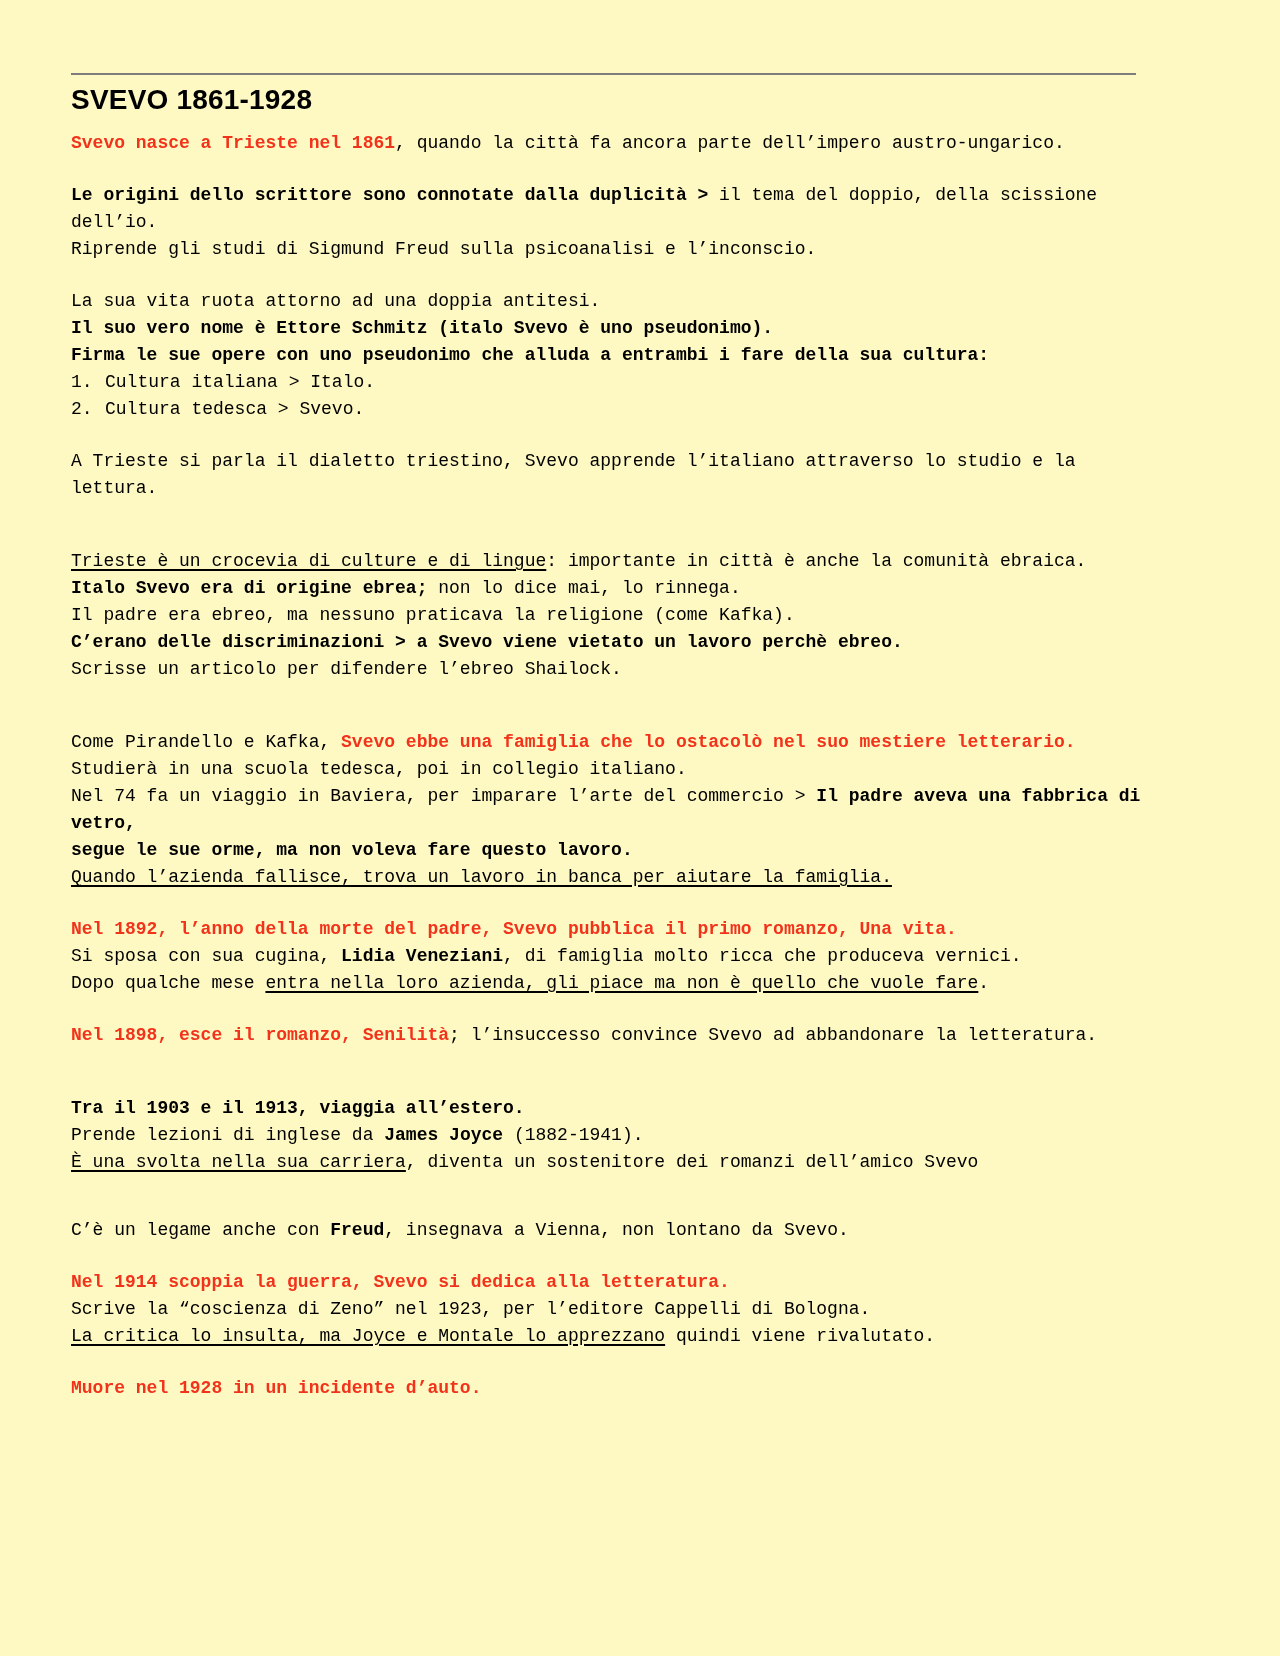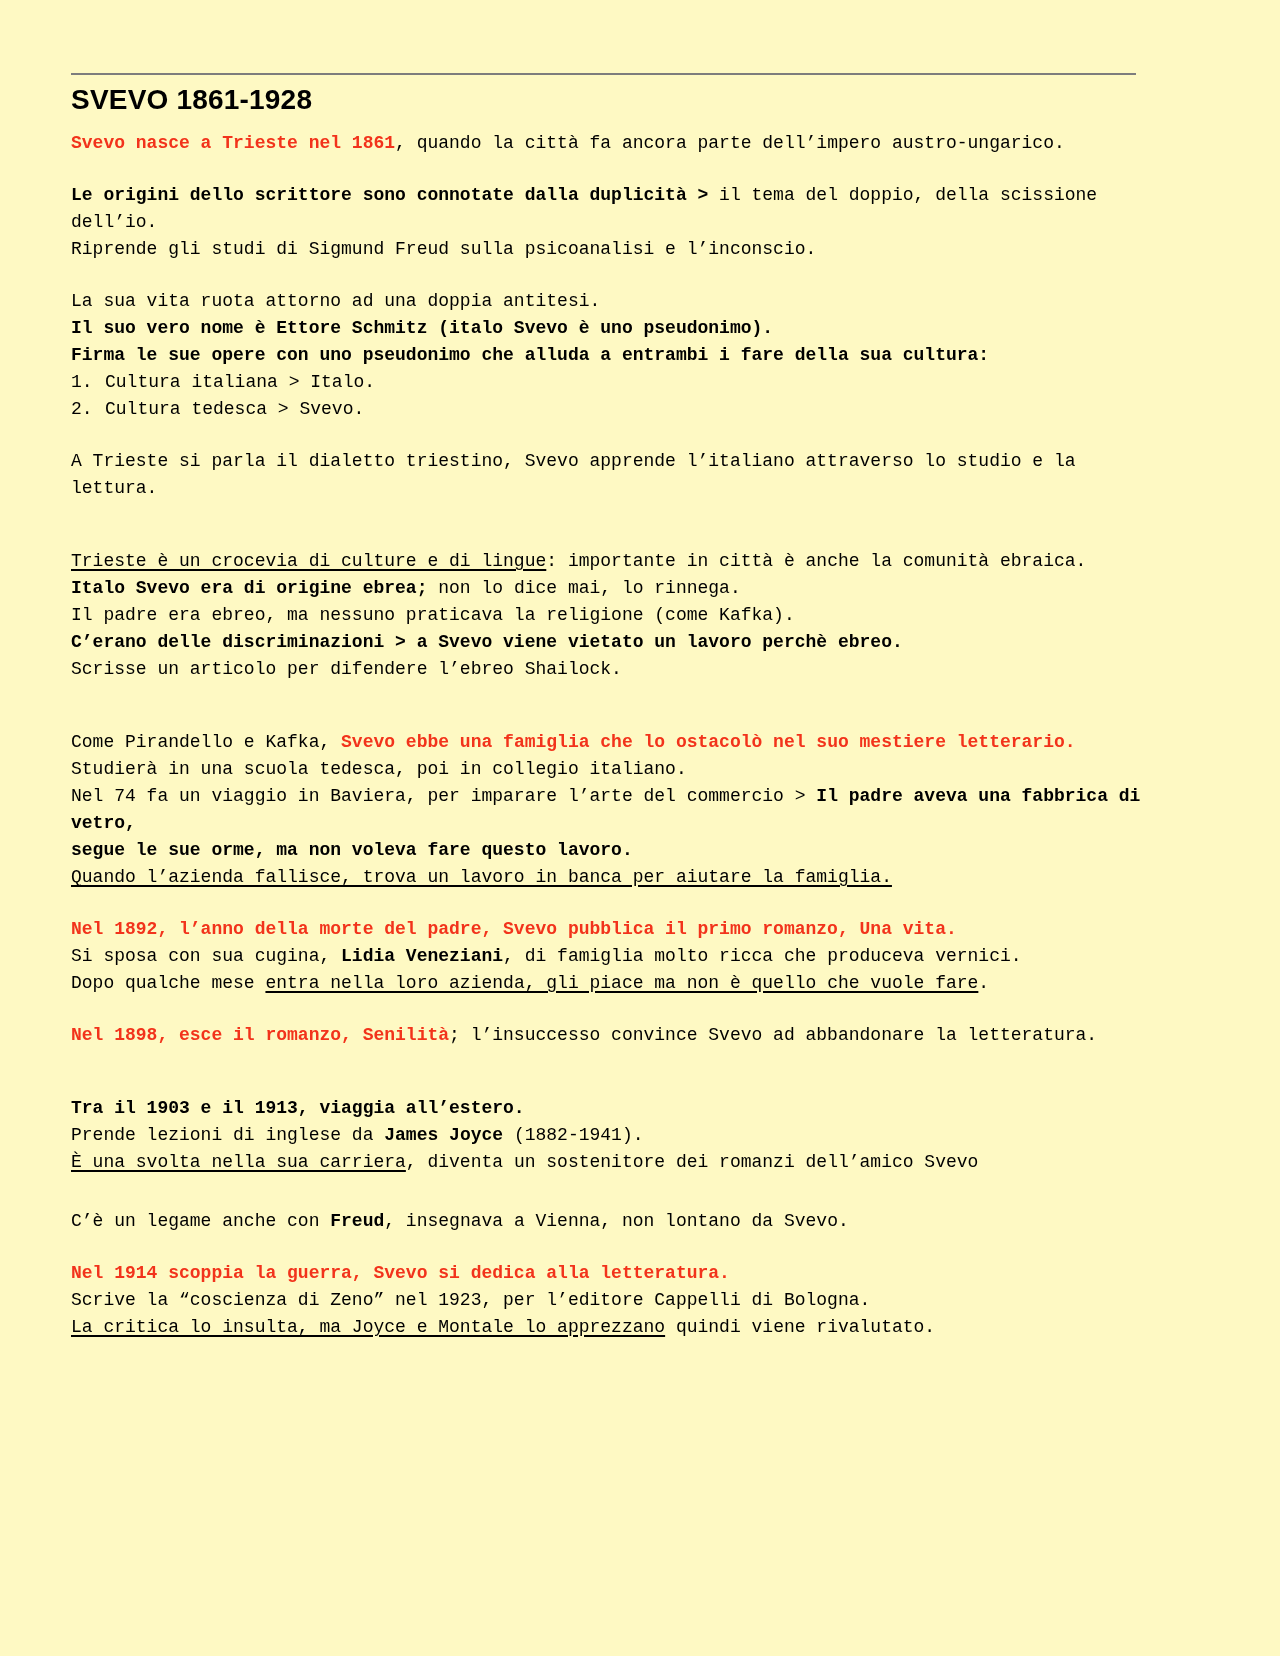--- a/index.html
+++ b/index.html
@@ -75,22 +75,25 @@
         <div class="line"><span class="">Dopo qualche mese </span><span class="u">entra nella loro azienda, gli piace ma non è quello che vuole fare</span><span class="">.</span></div>
       </div>
       <div class="para" style="margin-top: 25px;">
         <div class="line"><span class="b r">Nel 1898, esce il romanzo, Senilità</span><span class="">; l’insuccesso convince Svevo ad abbandonare la letteratura.</span></div>
       </div>
       <div class="para" style="margin-top: 46px;">
         <div class="line"><span class="b">Tra il 1903 e il 1913, viaggia all’estero.</span></div>
         <div class="line"><span class="">Prende lezioni di inglese da </span><span class="b">James Joyce</span><span class=""> (1882-1941).</span></div>
         <div class="line"><span class="u">È una svolta nella sua carriera</span><span class="">, diventa un sostenitore dei romanzi dell’amico Svevo</span></div>
       </div>
-      <div class="para" style="margin-top: 32px;">
+      <div class="para" style="margin-top: 41px;">
         <div class="line"><span class="">C’è un legame anche con </span><span class="b">Freud</span><span class="">, insegnava a Vienna, non lontano da Svevo.</span></div>
       </div>
       <div class="para" style="margin-top: 25px;">
         <div class="line"><span class="b r">Nel 1914 scoppia la guerra, Svevo si dedica alla letteratura.</span></div>
         <div class="line"><span class="">Scrive la “coscienza di Zeno” nel 1923, per l’editore Cappelli di Bologna.</span></div>
         <div class="line"><span class="u">La critica lo insulta, ma Joyce e Montale lo apprezzano</span><span class=""> quindi viene rivalutato.</span></div>
       </div>
+      <div class="para" style="margin-top: 25px;">
+        <div class="line"><span class="b r">Muore nel 1928 in un incidente d’auto.</span></div>
+      </div>
     </main>
 </div>
 
 </body></html>

